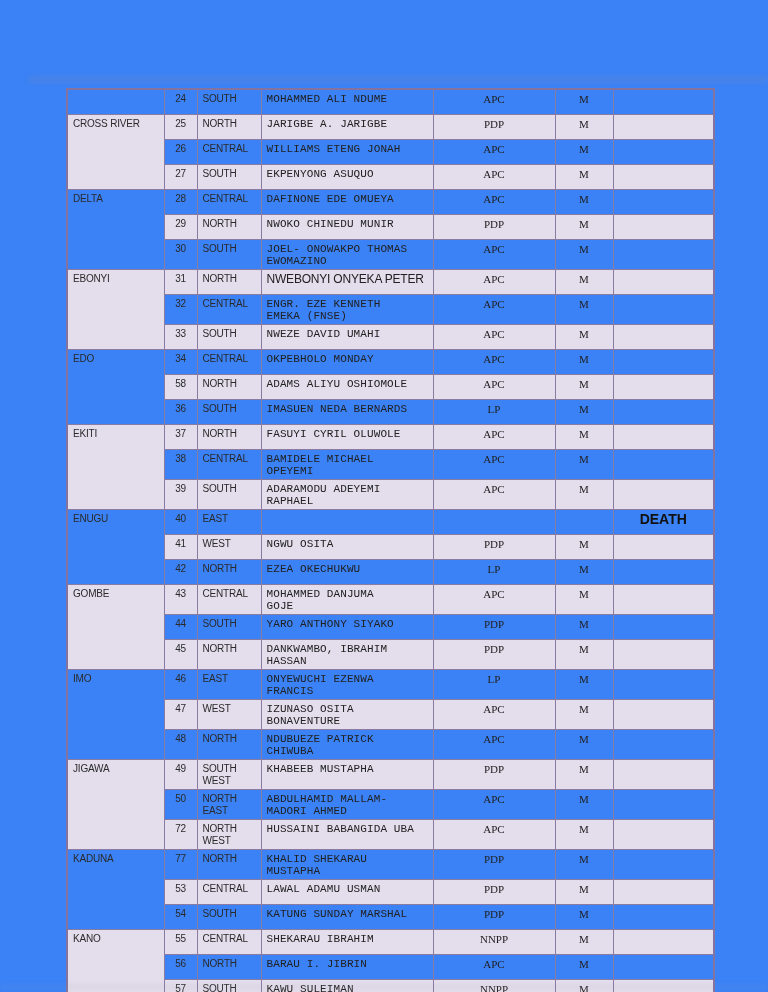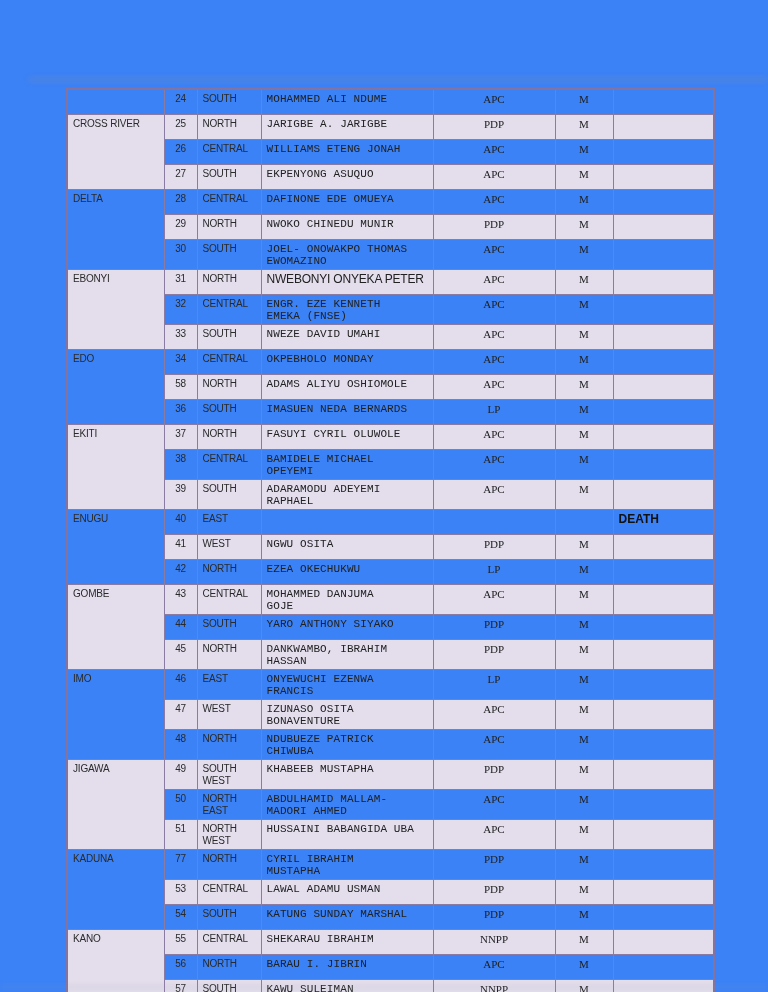--- a/index.html
+++ b/index.html
@@ -62,21 +62,22 @@
   }
   .col-name.name-sans {
     font-family: "Liberation Sans", sans-serif;
     font-size: 12px;
     letter-spacing: -0.2px;
   }
   .col-party, .col-gender { text-align: center; }
   .col-remarks {
     font-family: "Liberation Sans", sans-serif;
     font-weight: bold;
-    font-size: 12px;
+    font-size: 14px;
+    text-align: center;
     color: #111111;
   }
 </style>
 </head>
 <body>
 
 <div class="page">
   <div class="smudge-top"></div>
 
   <table class="senators">
@@ -320,33 +321,33 @@
         <tr>
           <td class="col-no">50</td>
           <td class="col-zone">NORTH EAST</td>
           <td class="col-name">ABDULHAMID MALLAM-
 MADORI AHMED</td>
           <td class="col-party">APC</td>
           <td class="col-gender">M</td>
           <td class="col-remarks"></td>
         </tr>
         <tr>
-          <td class="col-no shaded">51</td>
+          <td class="col-no shaded">72</td>
           <td class="col-zone shaded">NORTH
 WEST</td>
           <td class="col-name shaded">HUSSAINI BABANGIDA UBA</td>
           <td class="col-party shaded">APC</td>
           <td class="col-gender shaded">M</td>
           <td class="col-remarks shaded"></td>
         </tr>
         <tr>
           <td class="col-state" rowspan="3">KADUNA</td>
           <td class="col-no">77</td>
           <td class="col-zone">NORTH</td>
-          <td class="col-name">CYRIL IBRAHIM
+          <td class="col-name">KHALID SHEKARAU
 MUSTAPHA</td>
           <td class="col-party">PDP</td>
           <td class="col-gender">M</td>
           <td class="col-remarks"></td>
         </tr>
         <tr>
           <td class="col-no shaded">53</td>
           <td class="col-zone shaded">CENTRAL</td>
           <td class="col-name shaded">LAWAL ADAMU USMAN</td>
           <td class="col-party shaded">PDP</td>

